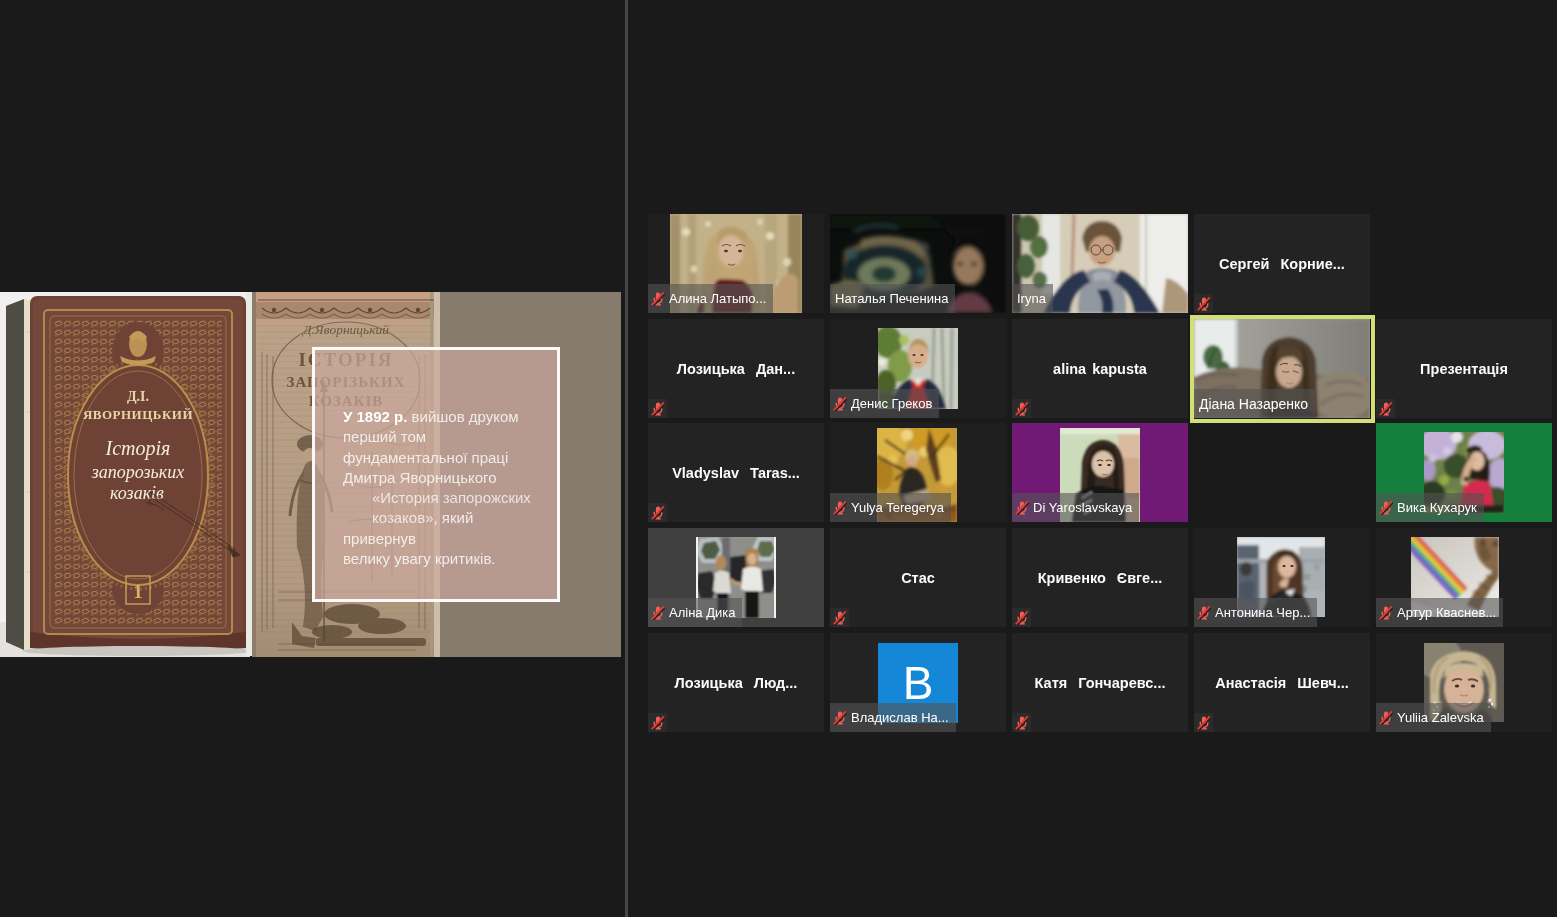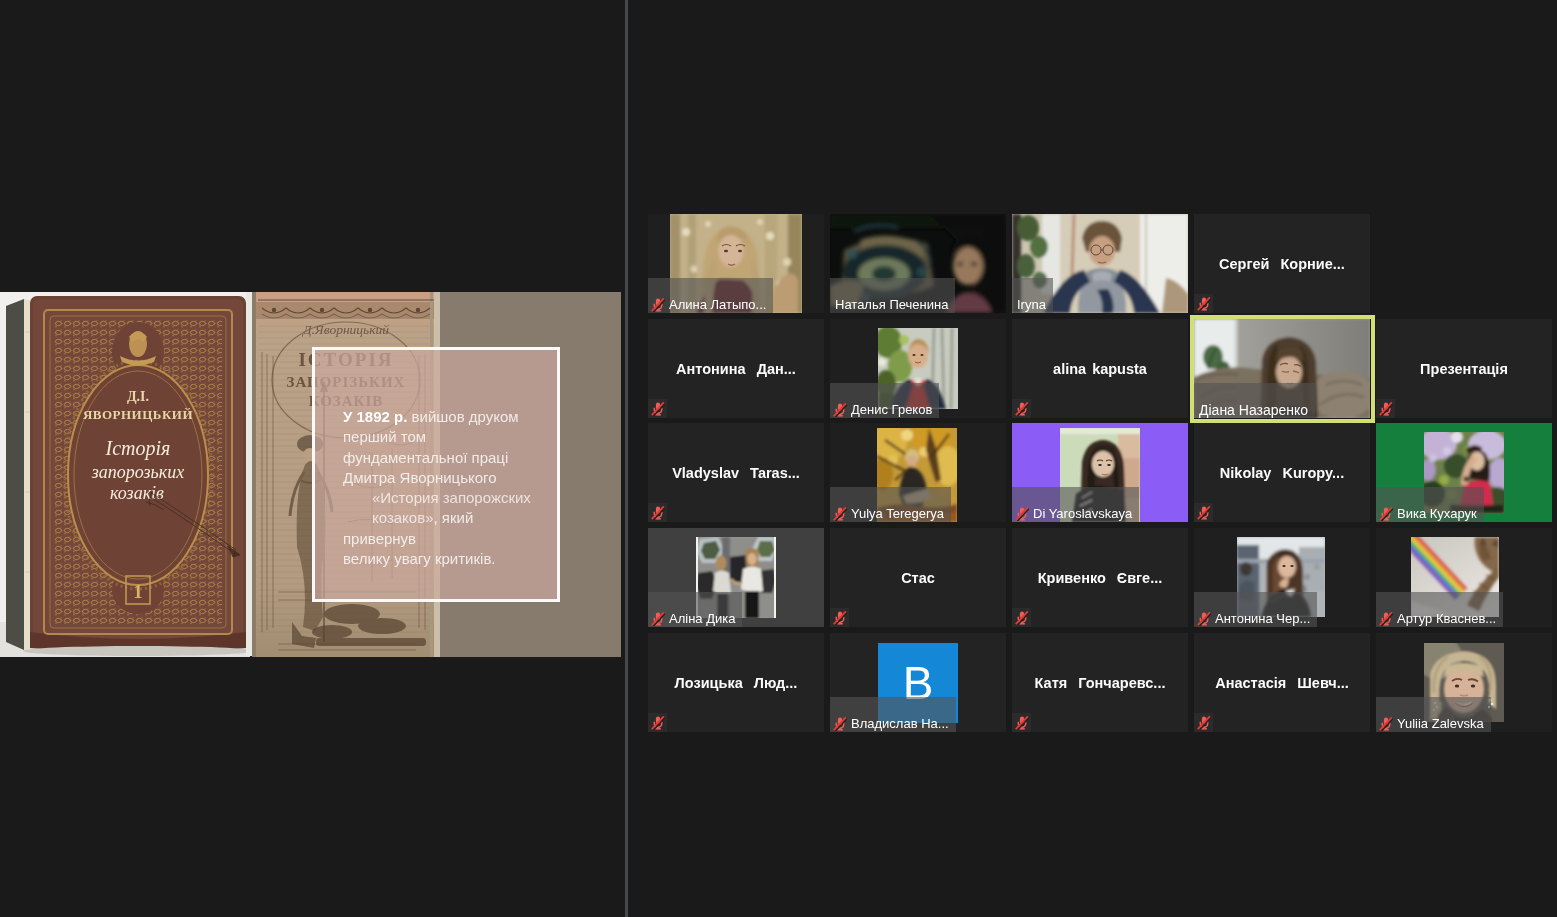--- a/index.html
+++ b/index.html
@@ -1,20 +1,20 @@
 <!DOCTYPE html>
 <html><head><meta charset="utf-8">
 <style>
 html,body{margin:0;padding:0;width:1557px;height:917px;background:#1a1a1a;overflow:hidden;font-family:"Liberation Sans",sans-serif;}
 #root{position:absolute;left:0;top:0;width:1557px;height:917px;}
 .tile{position:absolute;width:176px;height:99px;background:#232323;overflow:hidden;}
 .cn{position:absolute;left:0;right:0;top:50%;transform:translateY(-50%);text-align:center;color:#fbfbfb;font-size:14.5px;font-weight:bold;word-spacing:7px;}
 .mb{position:absolute;left:0;bottom:0;width:19px;height:19px;background:#2b2b2b;}
 .mb svg{position:absolute;left:3px;top:3px;}
-.nb{position:absolute;left:0;bottom:0;height:17px;background:rgba(84,84,84,.60);display:flex;align-items:center;padding:18px 7px 0 3px;color:#fff;font-size:13px;white-space:nowrap;}
+.nb{position:absolute;left:0;bottom:0;height:29px;background:rgba(84,84,84,.60);display:flex;align-items:center;padding:0 7px 0 3px;color:#fff;font-size:13px;white-space:nowrap;}
 .nb svg{margin-right:4px;flex:none;}
 .nb.nm{padding-left:5px;}
 .vid{position:absolute;}
 #divider{position:absolute;left:625px;top:0;width:3.4px;height:917px;background:#44484c;}
 #slide{position:absolute;left:0;top:292px;width:621px;height:364px;background:#877b6e;}
 #panel{position:absolute;left:440px;top:0;width:181px;height:365px;background:#877b6e;}
 #obox{position:absolute;left:312px;top:55px;width:242px;height:249px;background:rgba(202,168,158,.70);border:3px solid rgba(255,255,255,.95);}
 #otext{position:absolute;left:343px;top:115px;width:205px;font-size:15px;line-height:20.3px;color:rgba(255,255,255,.8);}
 #otext .hl{color:#fff;font-weight:bold;margin-top:44px;}
 #otext .it{color:rgba(255,255,255,.72);margin-left:29px;}
@@ -288,21 +288,21 @@
 <div class="tile" style="left:1194px;top:214px">
       <div class="cn">Сергей Корние...</div>
       <div class="mb">
         <svg width="14" height="14" viewBox="0 0 14 14">
           <use href="#micoff"></use>
         </svg>
       </div>
     </div>
 
 <div class="tile" style="left:648px;top:319px">
-      <div class="cn">Антонина Дан...</div>
+      <div class="cn">Лозицька Дан...</div>
       <div class="mb">
         <svg width="14" height="14" viewBox="0 0 14 14">
           <use href="#micoff"></use>
         </svg>
       </div>
     </div>
 <div class="tile" style="left:830px;top:319px;background:#1f1f1f">
 <svg class="vid" style="left:48px;top:9px" width="80" height="81" viewBox="0 0 80 81">
 <rect width="80" height="81" fill="#c8ccc0"></rect>
 <defs>
@@ -432,21 +432,21 @@
 <rect x="0" y="82" width="80" height="12" fill="#96591f"></rect>
 <path d="M0 80 q20 -6 42 -2 q22 4 38 -2 l0 8 l-80 2 Z" fill="#7e4a1a"></path>
 <circle cx="12" cy="88" r="3" fill="#703f16"></circle>
           <circle cx="62" cy="87" r="3" fill="#a86a28"></circle>
 </g>
 </svg>
 <div class="nb"><svg width="14" height="14" viewBox="0 0 14 14">
           <use href="#micoff"></use>
         </svg>Yulya Teregerya</div>
 </div>
-<div class="tile" style="left:1012px;top:423px;background:#8b5cf6">
+<div class="tile" style="left:1012px;top:423px;background:#701a75">
 <svg class="vid" style="left:48px;top:5px" width="80" height="94" viewBox="0 0 80 94">
 <rect width="80" height="94" fill="#ccdcba"></rect>
 <defs>
           <filter id="fdi" x="-20%" y="-20%" width="140%" height="140%">
             <feGaussianBlur stdDeviation="1.2"></feGaussianBlur>
           </filter>
         </defs>
 <g filter="url(#fdi)">
 <rect x="58" width="22" height="94" fill="#d9bb9f"></rect>
 <rect x="0" y="0" width="80" height="6" fill="#e4ead8"></rect>
@@ -462,28 +462,20 @@
 <path d="M37 33 q3 -2 6 0" stroke="#54382a" stroke-width="1.2" fill="none"></path>
 <path d="M46 33 q3 -2 6 0" stroke="#54382a" stroke-width="1.2" fill="none"></path>
 <ellipse cx="40" cy="37" rx="1.8" ry="1.1" fill="#32201a"></ellipse>
         <ellipse cx="49" cy="37" rx="1.8" ry="1.1" fill="#32201a"></ellipse>
 <path d="M42 46 q3 1.5 6 0" stroke="#a8766a" stroke-width="1.3" fill="none"></path>
 </svg>
 <div class="nb"><svg width="14" height="14" viewBox="0 0 14 14">
           <use href="#micoff"></use>
         </svg>Di Yaroslavskaya</div>
 </div>
-<div class="tile" style="left:1194px;top:423px">
-      <div class="cn">Nikolay Kuropy...</div>
-      <div class="mb">
-        <svg width="14" height="14" viewBox="0 0 14 14">
-          <use href="#micoff"></use>
-        </svg>
-      </div>
-    </div>
 <div class="tile" style="left:1376px;top:423px;background:#15803d">
 <svg class="vid" style="left:48px;top:9px" width="80" height="81" viewBox="0 0 80 81">
 <rect width="80" height="81" fill="#6d8049"></rect>
 <defs>
           <filter id="fv" x="-20%" y="-20%" width="140%" height="140%">
             <feGaussianBlur stdDeviation="1.6"></feGaussianBlur>
           </filter>
         </defs>
 <g filter="url(#fv)">
 <ellipse cx="14" cy="12" rx="19" ry="16" fill="#c3b2d6"></ellipse>

